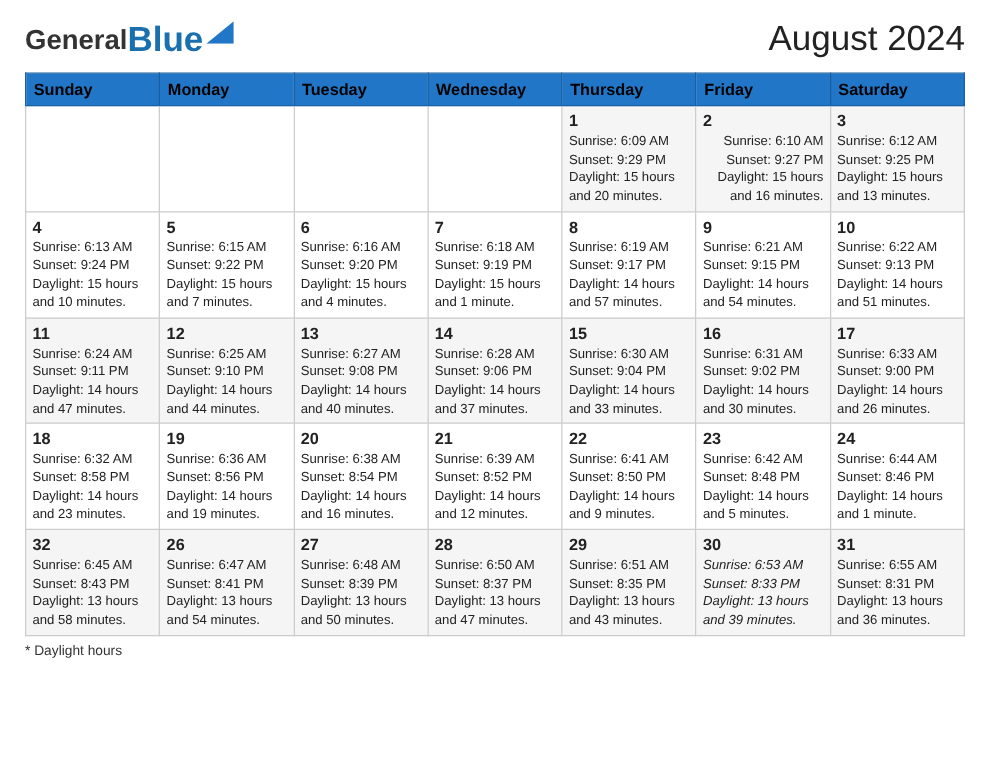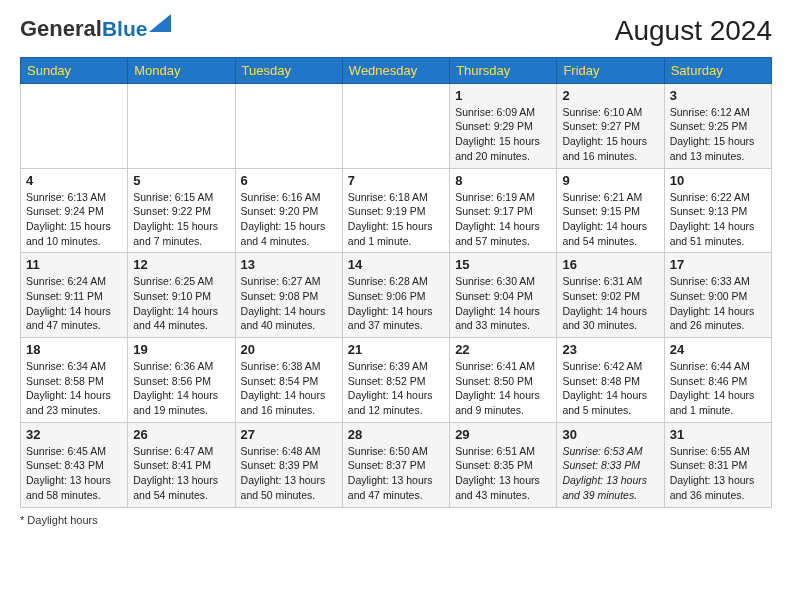--- a/index.html
+++ b/index.html
@@ -41,25 +41,25 @@
       color: #444;
       margin-top: 2px;
     }
     .calendar {
       width: 100%;
       border-collapse: collapse;
       font-size: 11px;
     }
     .calendar thead th {
       background: #2176c7;
-      color: #fde047;
+      color: #000000;
       text-align: left;
       padding: 5px 6px;
       font-size: 13px;
-      font-weight: normal;
+      font-weight: bold;
       border: 1px solid #1a5fa0;
     }
     .calendar tbody td {
       border: 1px solid #ccc;
       vertical-align: top;
       padding: 4px 5px;
       width: 107px;
       min-height: 80px;
       background: #fff;
     }
@@ -94,21 +94,21 @@
       display: flex;
       align-items: center;
       gap: 0;
     }
     .logo-general {
       font-size: 22px;
       font-weight: bold;
       color: #333;
     }
     .logo-blue-text {
-      font-size: 21px;
+      font-size: 28px;
       font-weight: bold;
       color: #1a6faf;
     }
     .logo-svg {
       margin-left: 2px;
       margin-top: -8px;
     }
   </style>
 </head>
 <body>
@@ -151,21 +151,21 @@
           <td class="empty-cell"></td>
           <td>
             <span class="day-num">1</span>
             <div class="day-info" style="white-space: pre-line;">Sunrise: 6:09 AM
 Sunset: 9:29 PM
 Daylight: 15 hours
 and 20 minutes.</div>
           </td>
           <td>
             <span class="day-num">2</span>
-            <div class="day-info" style="white-space: pre-line;">Sunrise: 6:10 AM
+            <div class="day-info" style="white-space: pre-line; text-align: right;">Sunrise: 6:10 AM
 Sunset: 9:27 PM
 Daylight: 15 hours
 and 16 minutes.</div>
           </td>
           <td>
             <span class="day-num">3</span>
             <div class="day-info" style="white-space: pre-line;">Sunrise: 6:12 AM
 Sunset: 9:25 PM
 Daylight: 15 hours
 and 13 minutes.</div>
@@ -269,21 +269,21 @@
             <span class="day-num">17</span>
             <div class="day-info" style="white-space: pre-line;">Sunrise: 6:33 AM
 Sunset: 9:00 PM
 Daylight: 14 hours
 and 26 minutes.</div>
           </td>
         </tr>
         <tr>
           <td>
             <span class="day-num">18</span>
-            <div class="day-info" style="white-space: pre-line;">Sunrise: 6:34 AM
+            <div class="day-info" style="white-space: pre-line;">Sunrise: 6:32 AM
 Sunset: 8:58 PM
 Daylight: 14 hours
 and 23 minutes.</div>
           </td>
           <td>
             <span class="day-num">19</span>
             <div class="day-info" style="white-space: pre-line;">Sunrise: 6:36 AM
 Sunset: 8:56 PM
 Daylight: 14 hours
 and 19 minutes.</div>

